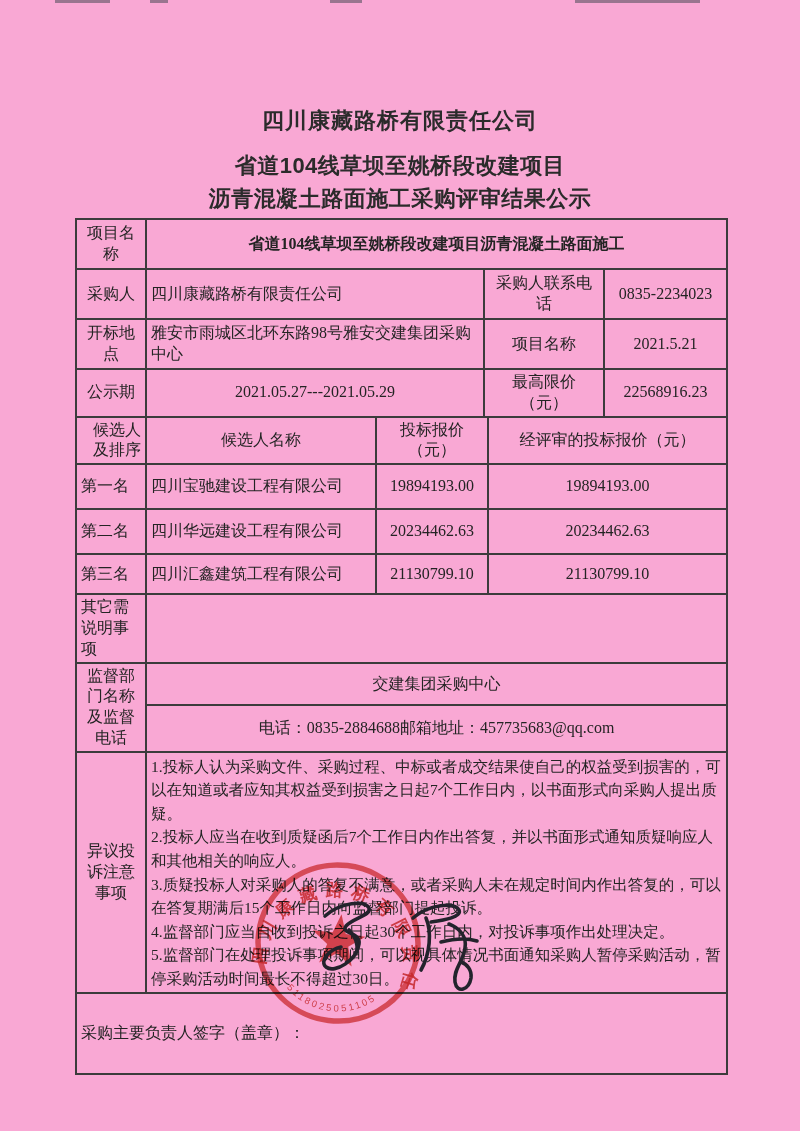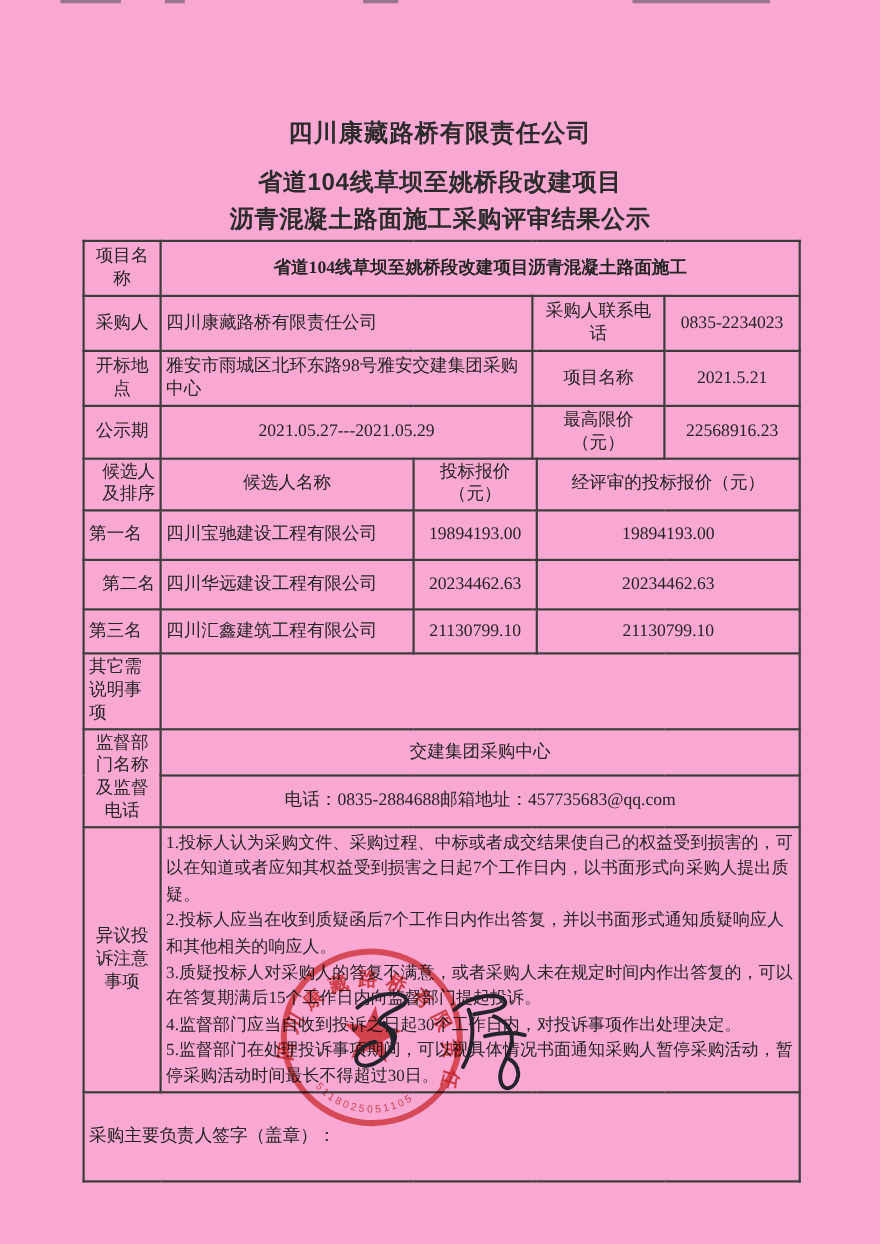--- a/index.html
+++ b/index.html
@@ -114,21 +114,21 @@
     </tr>
 
     <tr style="height:45px">
       <td class="lbl" style="text-align:left;padding-left:4px;">第一名</td>
       <td class="left">四川宝驰建设工程有限公司</td>
       <td colspan="2" class="cent">19894193.00</td>
       <td colspan="2" class="cent">19894193.00</td>
     </tr>
 
     <tr style="height:45px">
-      <td class="lbl" style="text-align:right;padding-left:4px;margin-top:21px;">第二名</td>
+      <td class="lbl" style="text-align:left;padding-left:4px;margin-top:21px;">第二名</td>
       <td class="left">四川华远建设工程有限公司</td>
       <td colspan="2" class="cent">20234462.63</td>
       <td colspan="2" class="cent">20234462.63</td>
     </tr>
 
     <tr style="height:40px">
       <td class="lbl" style="text-align:left;padding-left:4px;">第三名</td>
       <td class="left">四川汇鑫建筑工程有限公司</td>
       <td colspan="2" class="cent">21130799.10</td>
       <td colspan="2" class="cent">21130799.10</td>

